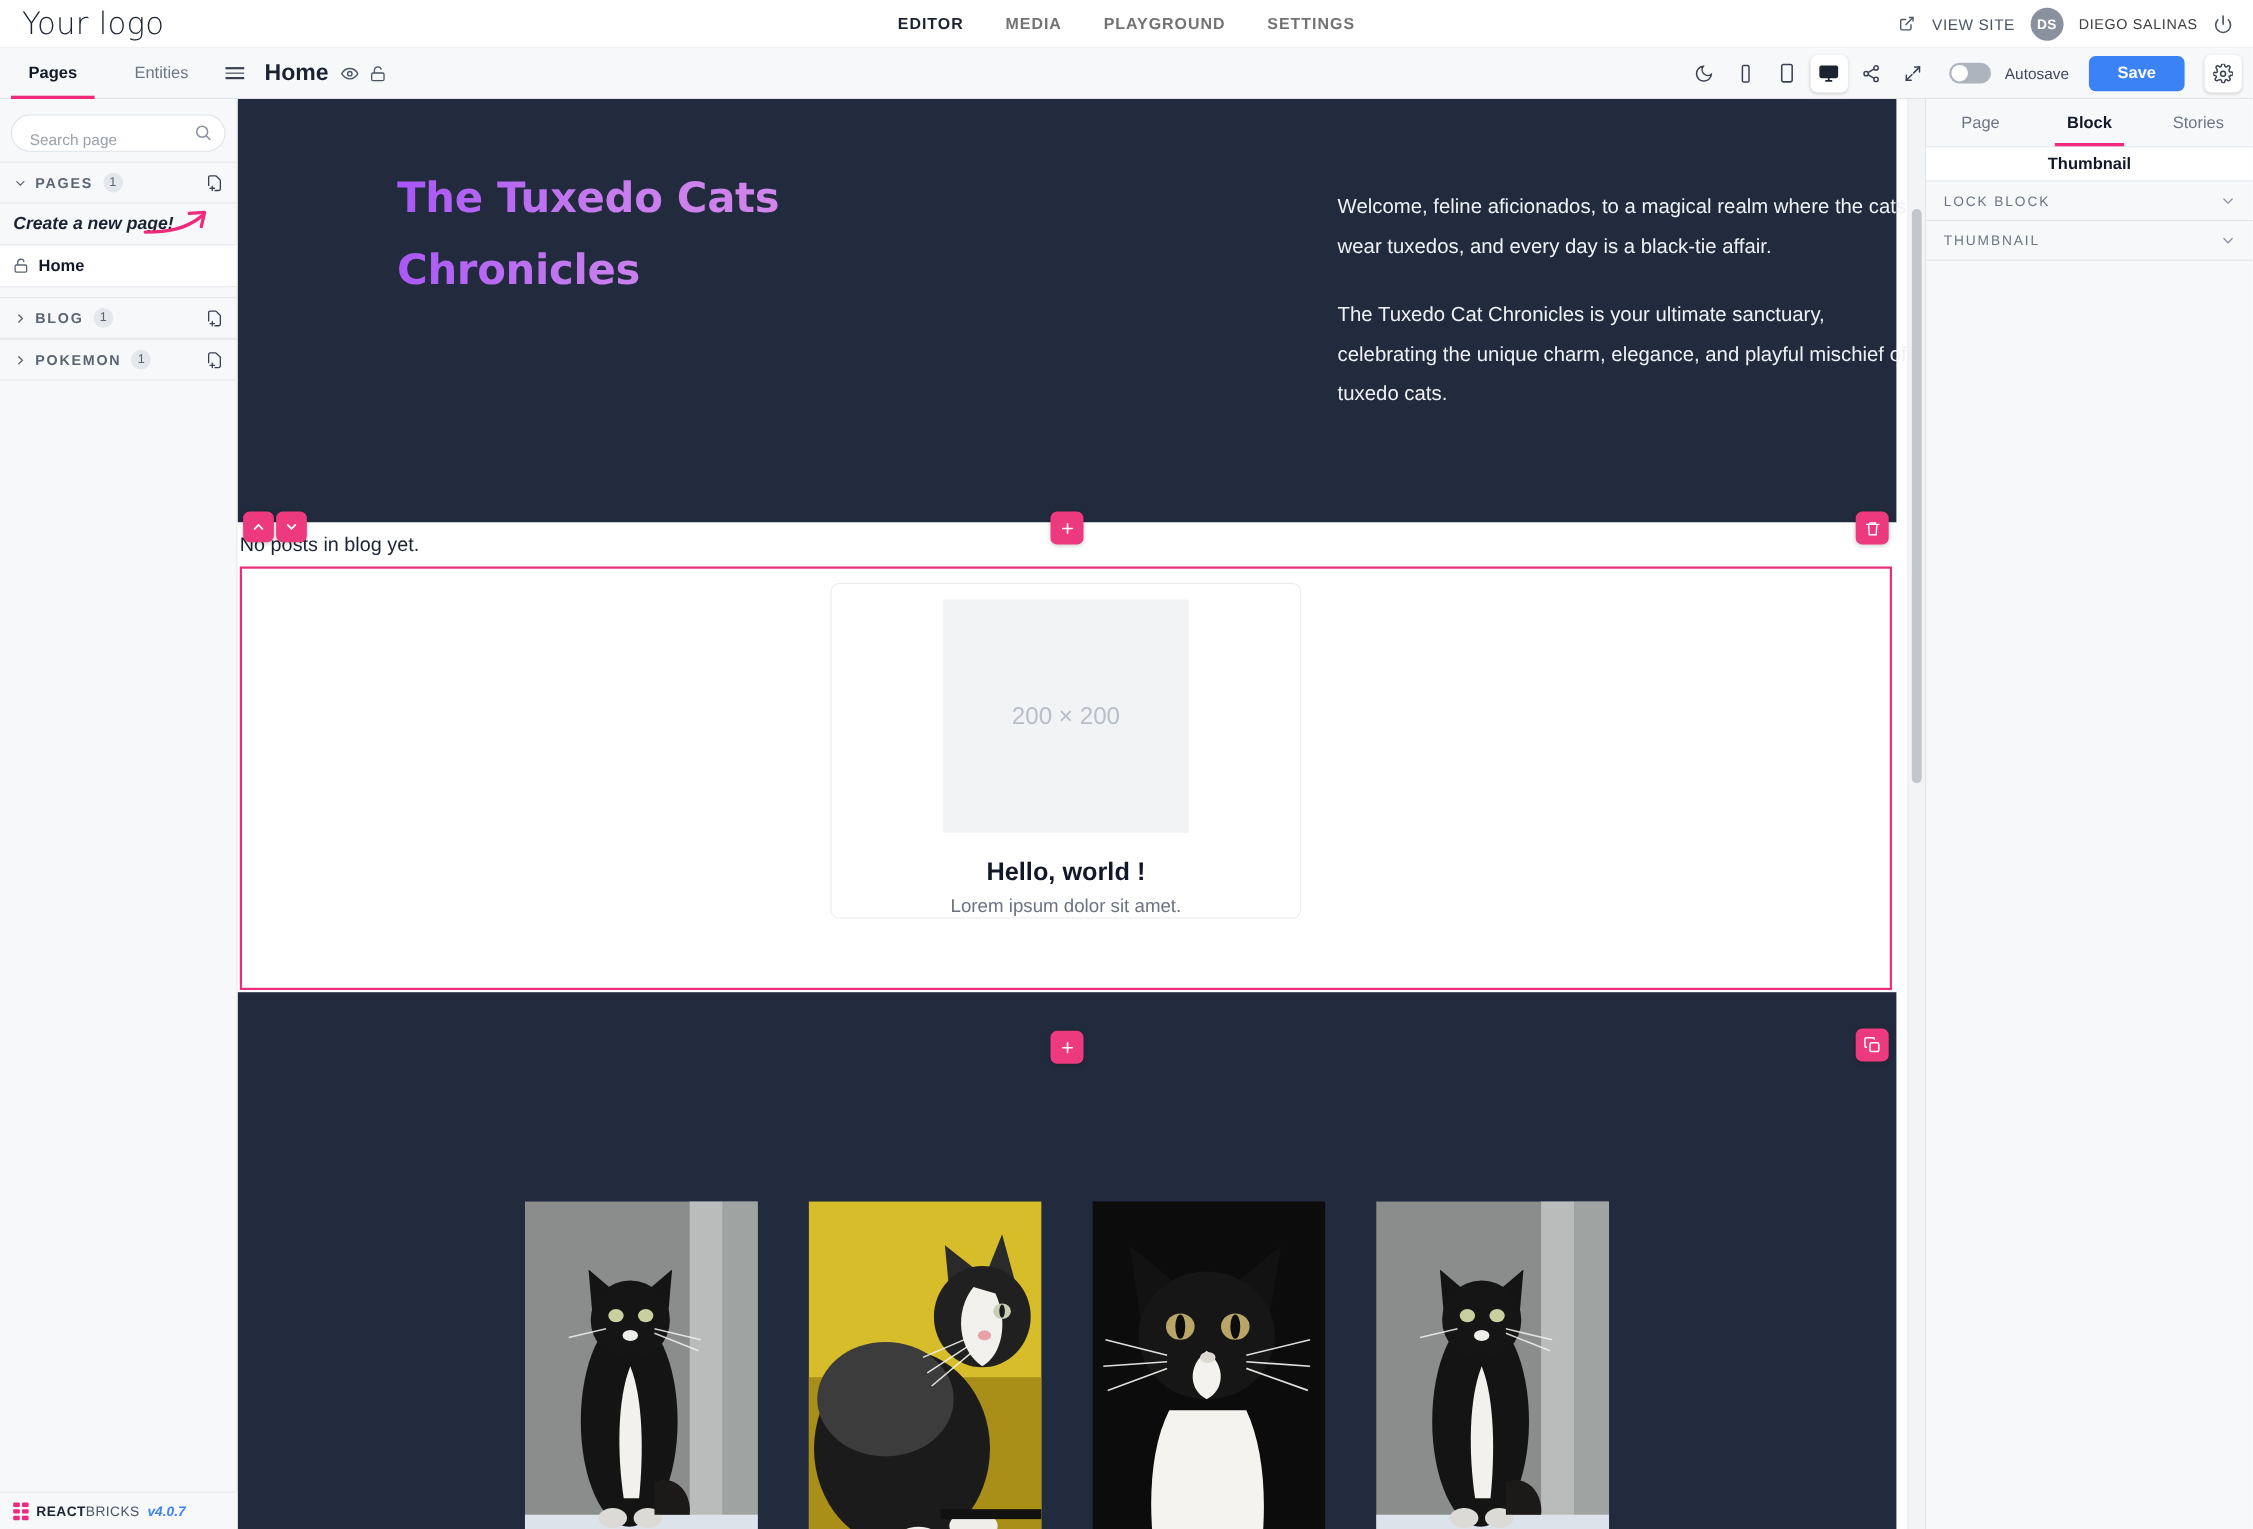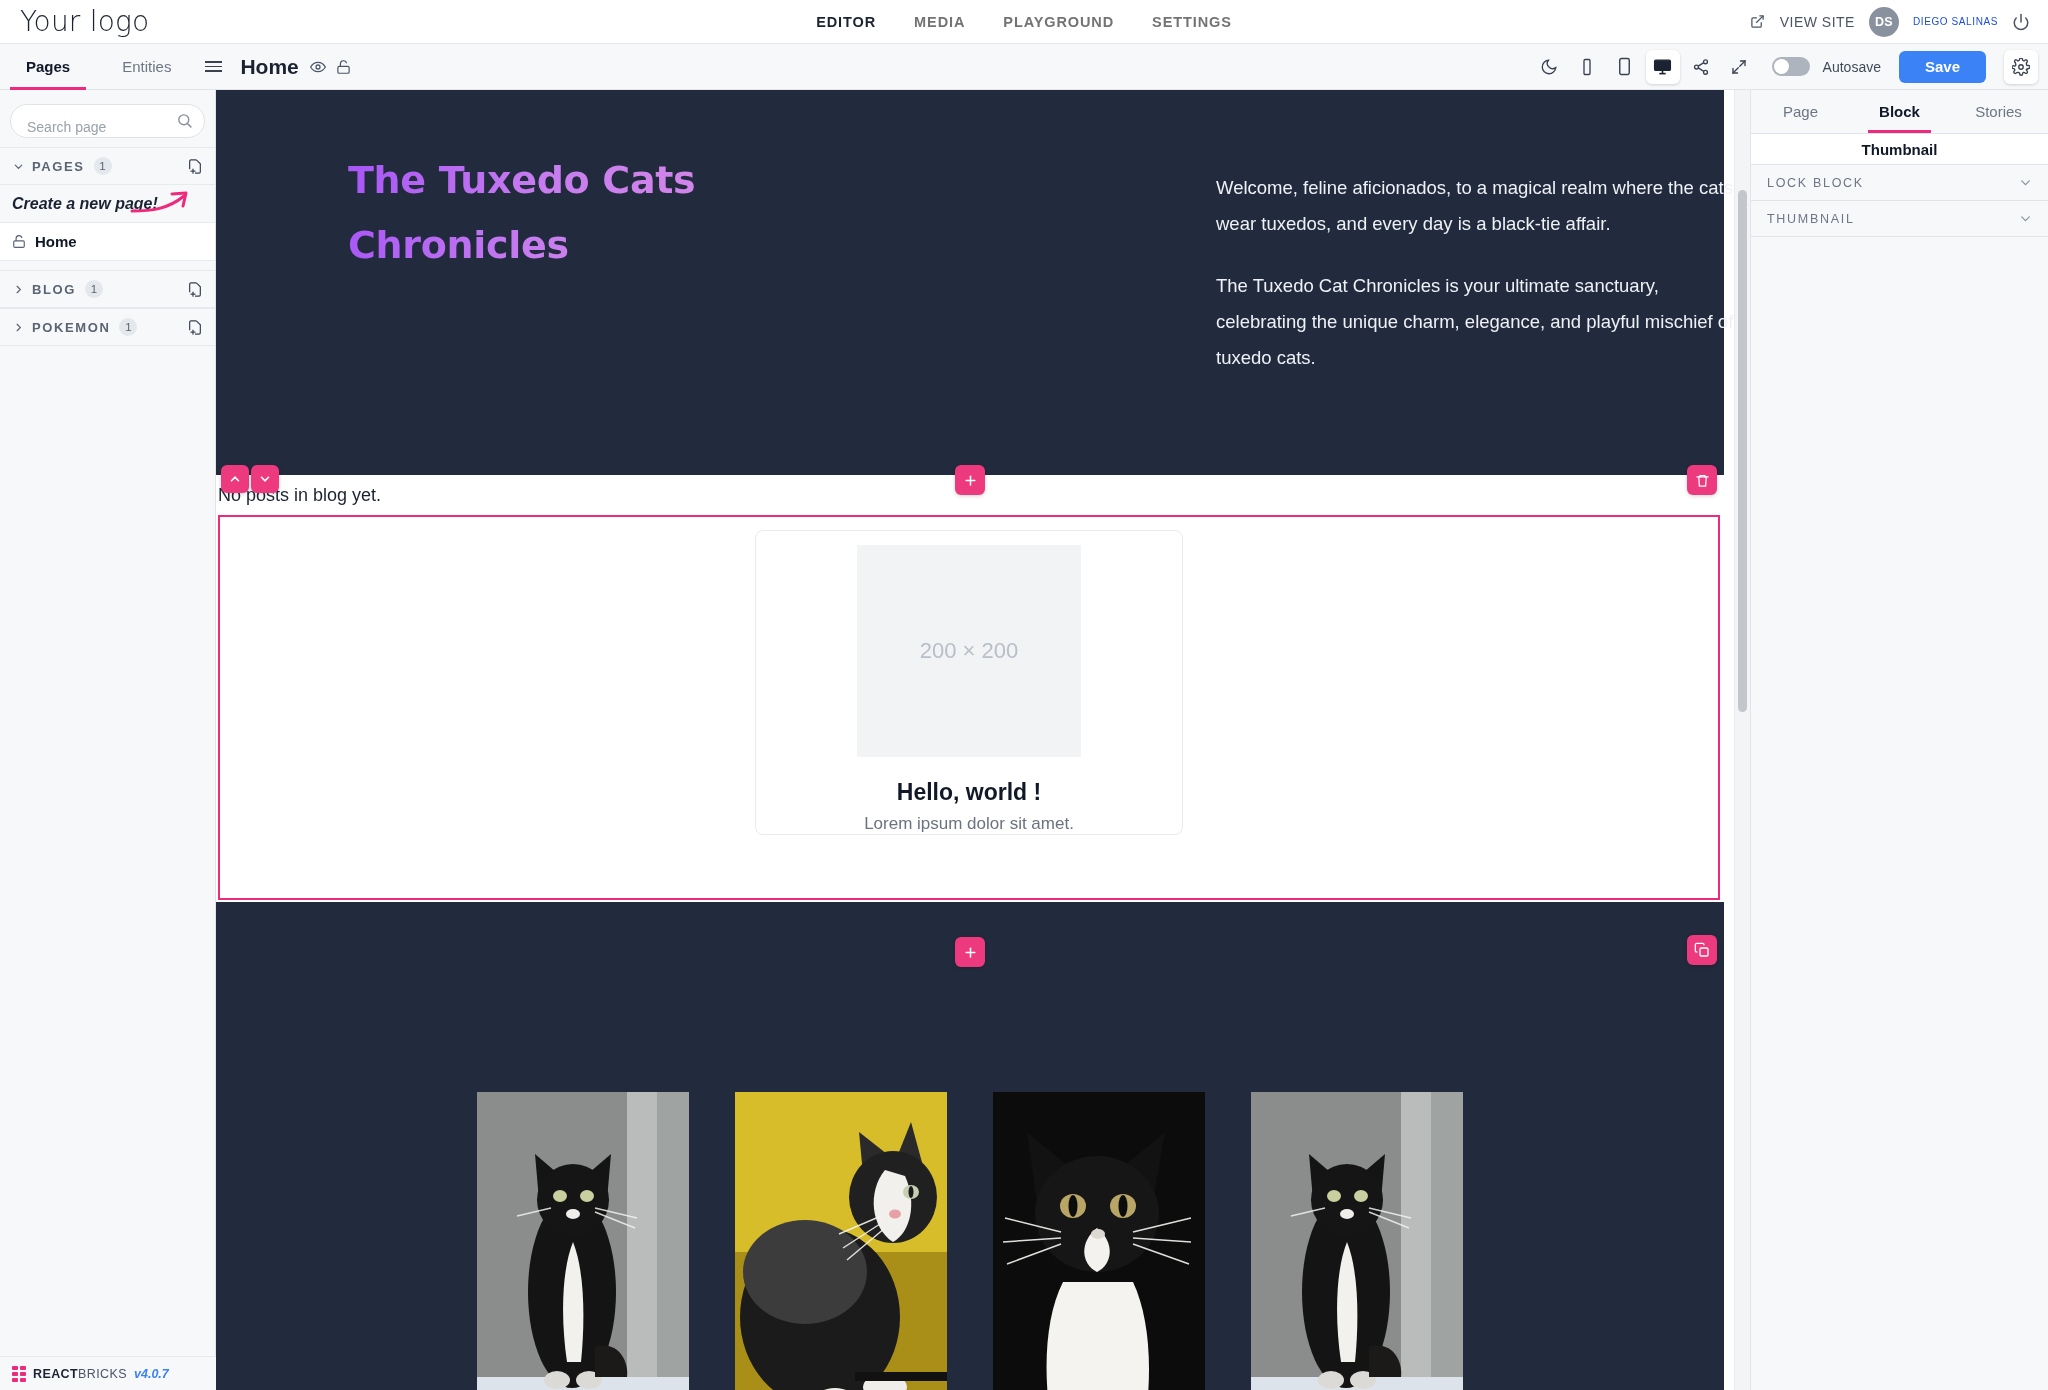--- a/index.html
+++ b/index.html
@@ -31,21 +31,21 @@
   .topnav a.active { color:#1b2333; font-weight:700; }
   .topright {
     position:absolute; right:18px; display:flex; align-items:center; gap:14px;
   }
   .viewsite { display:flex; align-items:center; gap:15px; color:#4b5563; font-size:14px; letter-spacing:0.5px;}
   .avatar {
     width:30px; height:30px; border-radius:50%; background:#8a919e; color:#fff;
     display:flex; align-items:center; justify-content:center;
     font-size:12.5px; font-weight:700; letter-spacing:0.3px;
   }
-  .username { color:#1d4ed8; font-size:10px; letter-spacing:0.6px; }
+  .username { color:#404040; font-size:13px; letter-spacing:0.6px; }
   .iconbtn { display:flex; align-items:center; justify-content:center; cursor:pointer; }
 
   
   .subbar {
     position:absolute; left:0; top:44px; width:2048px; height:46px;
     background:#f7f8fa; border-bottom:1px solid #e1e5ea;
     display:flex; align-items:center;
   }
   .tabs-left { display:flex; height:46px; }
   .tab {
@@ -172,21 +172,21 @@
     position:absolute; right:301px; top:190px; width:9px; height:522px;
     background:#c3c6cb; border-radius:5px;
   }
 
   
   .hero{
     position:absolute;left:0;top:0;width:1508px;height:385px;background:#222b3d;
     display:flex; padding:62px 0 0 0;
   }
   .hero h1{
-    position:absolute;left:132px;top:58px;width:430px;
+    position:absolute;left:145px;top:58px;width:430px;
     font-size:38px;font-weight:800;line-height:1.72;
     background:linear-gradient(100deg,#a855f7 0%,#c77dee 45%,#d98ae6 100%);
     -webkit-background-clip:text;background-clip:text;color:transparent;
     font-family:"DejaVu Sans",sans-serif; letter-spacing:-0.3px;
   }
   .hero-body{
     position:absolute;left:1000px;top:80px;width:530px;color:#eef1f6;
     font-size:18.5px;line-height:1.95;
   }
   .hero-body p + p{margin-top:26px;}

